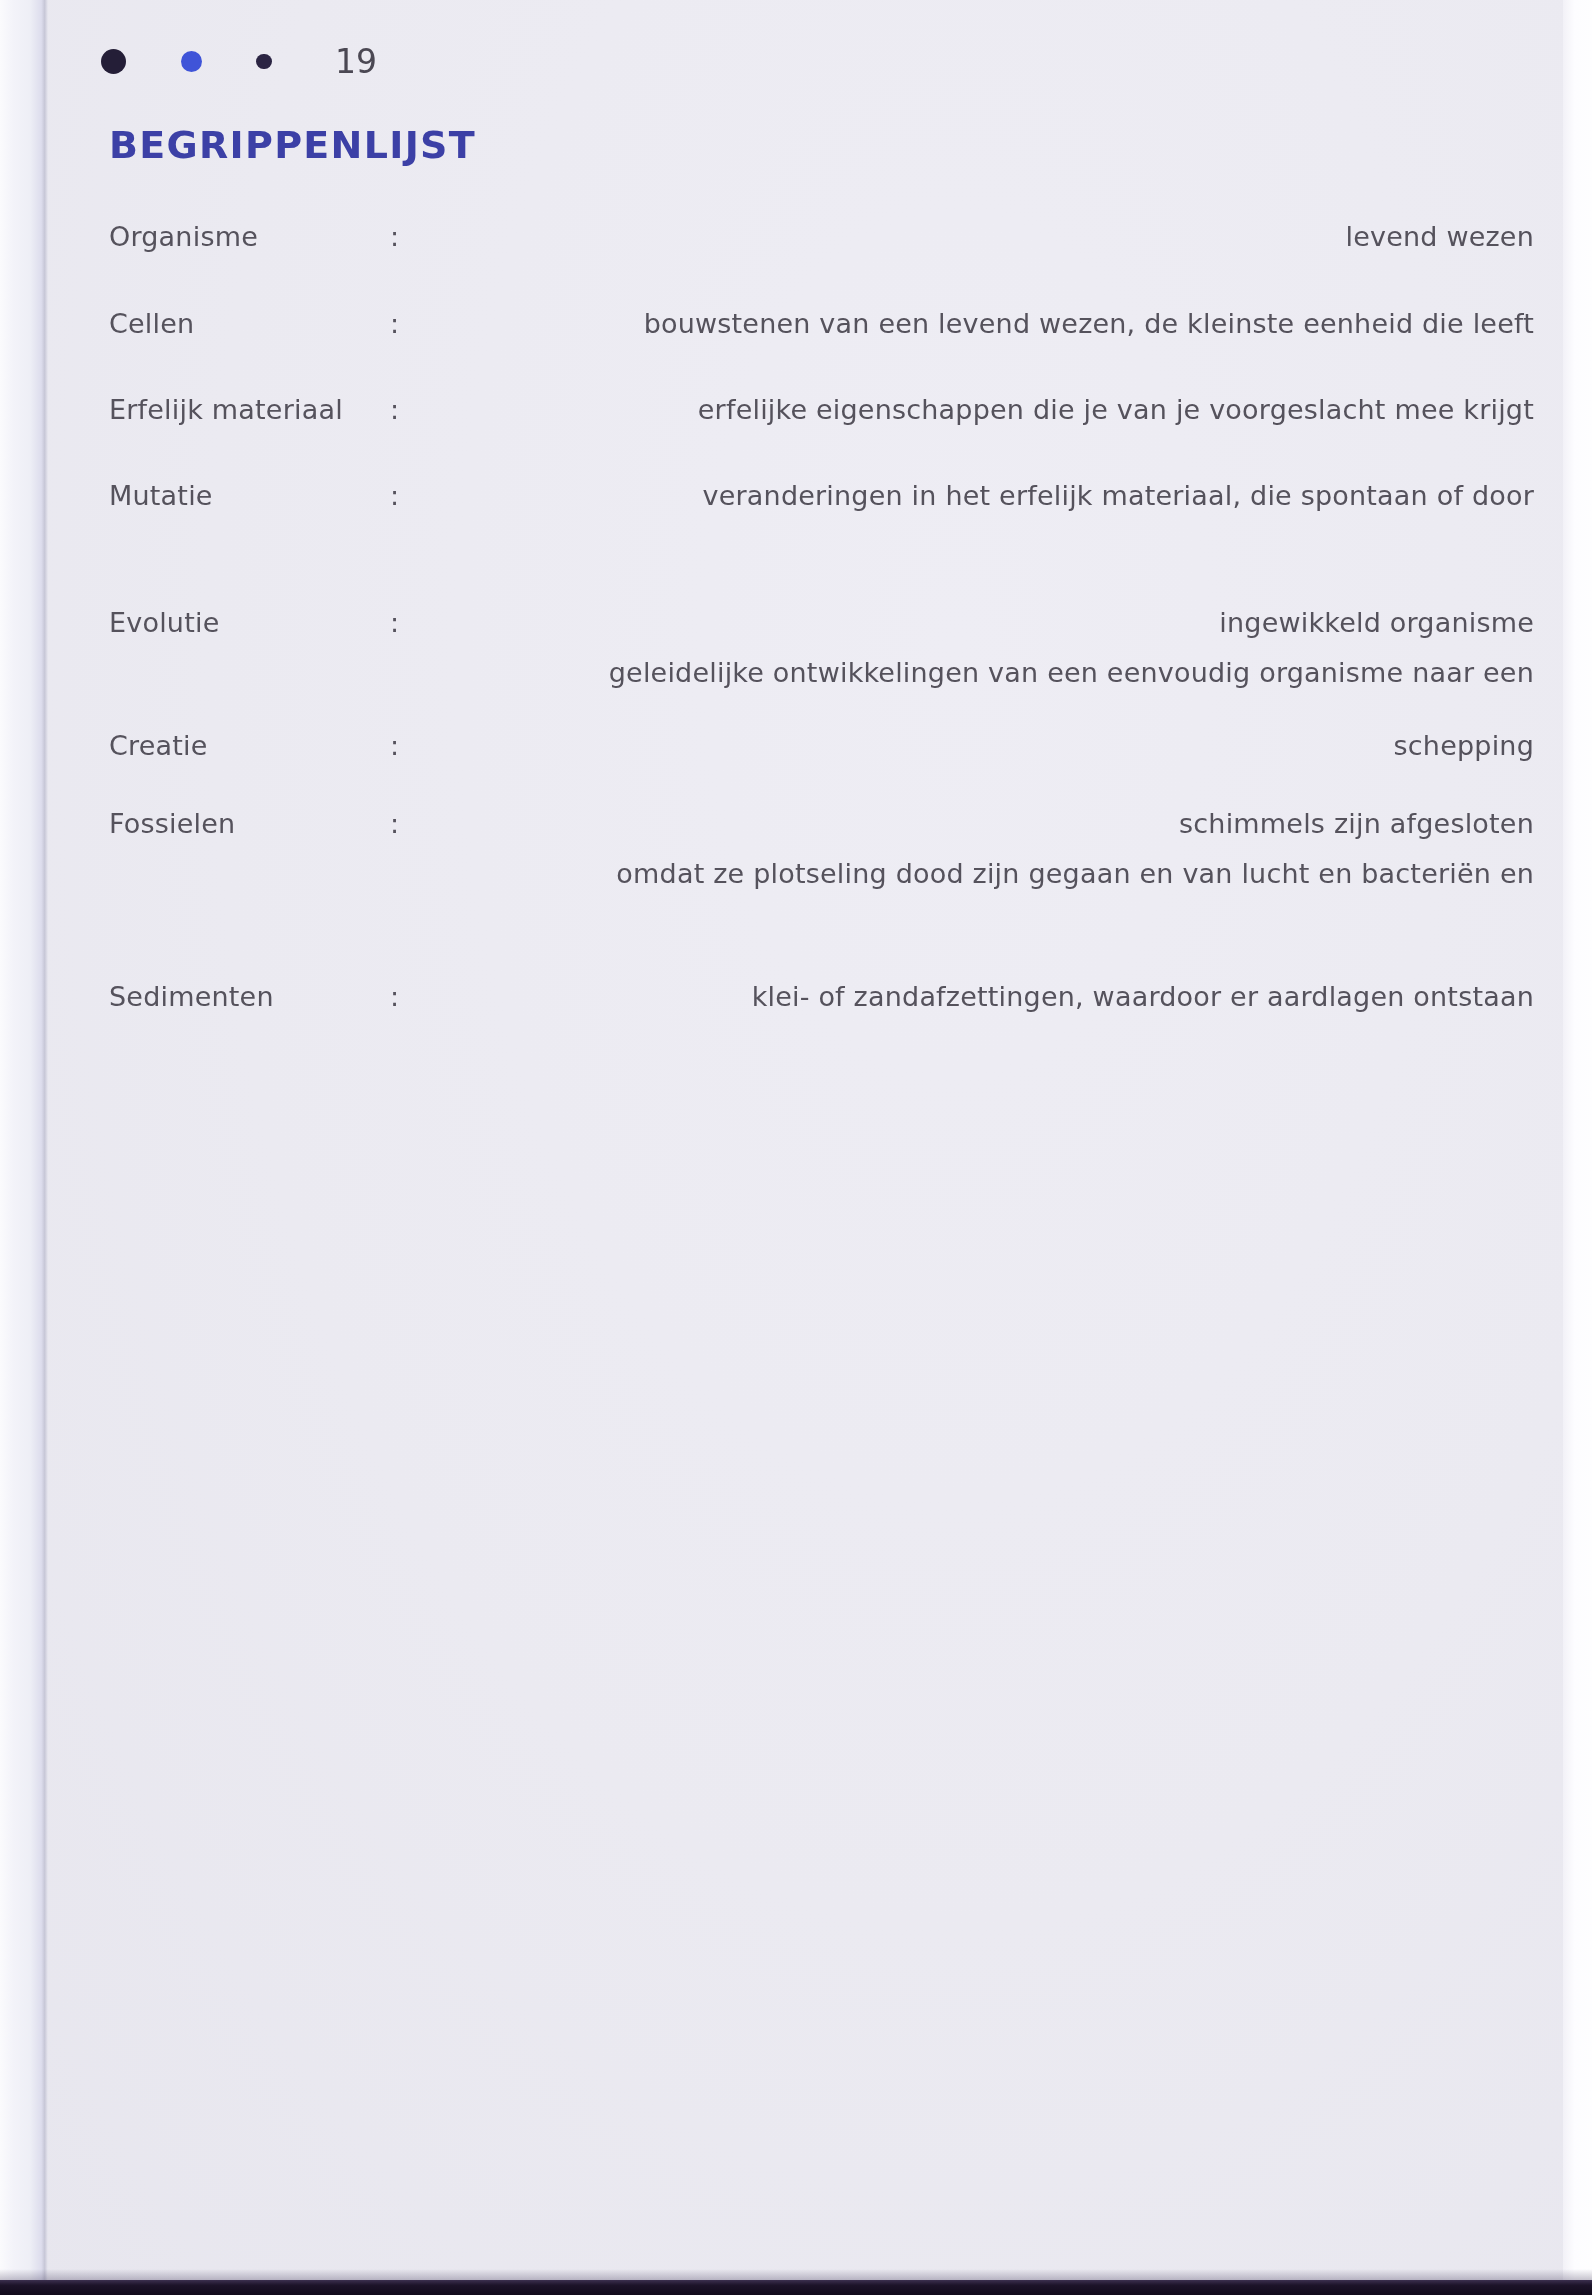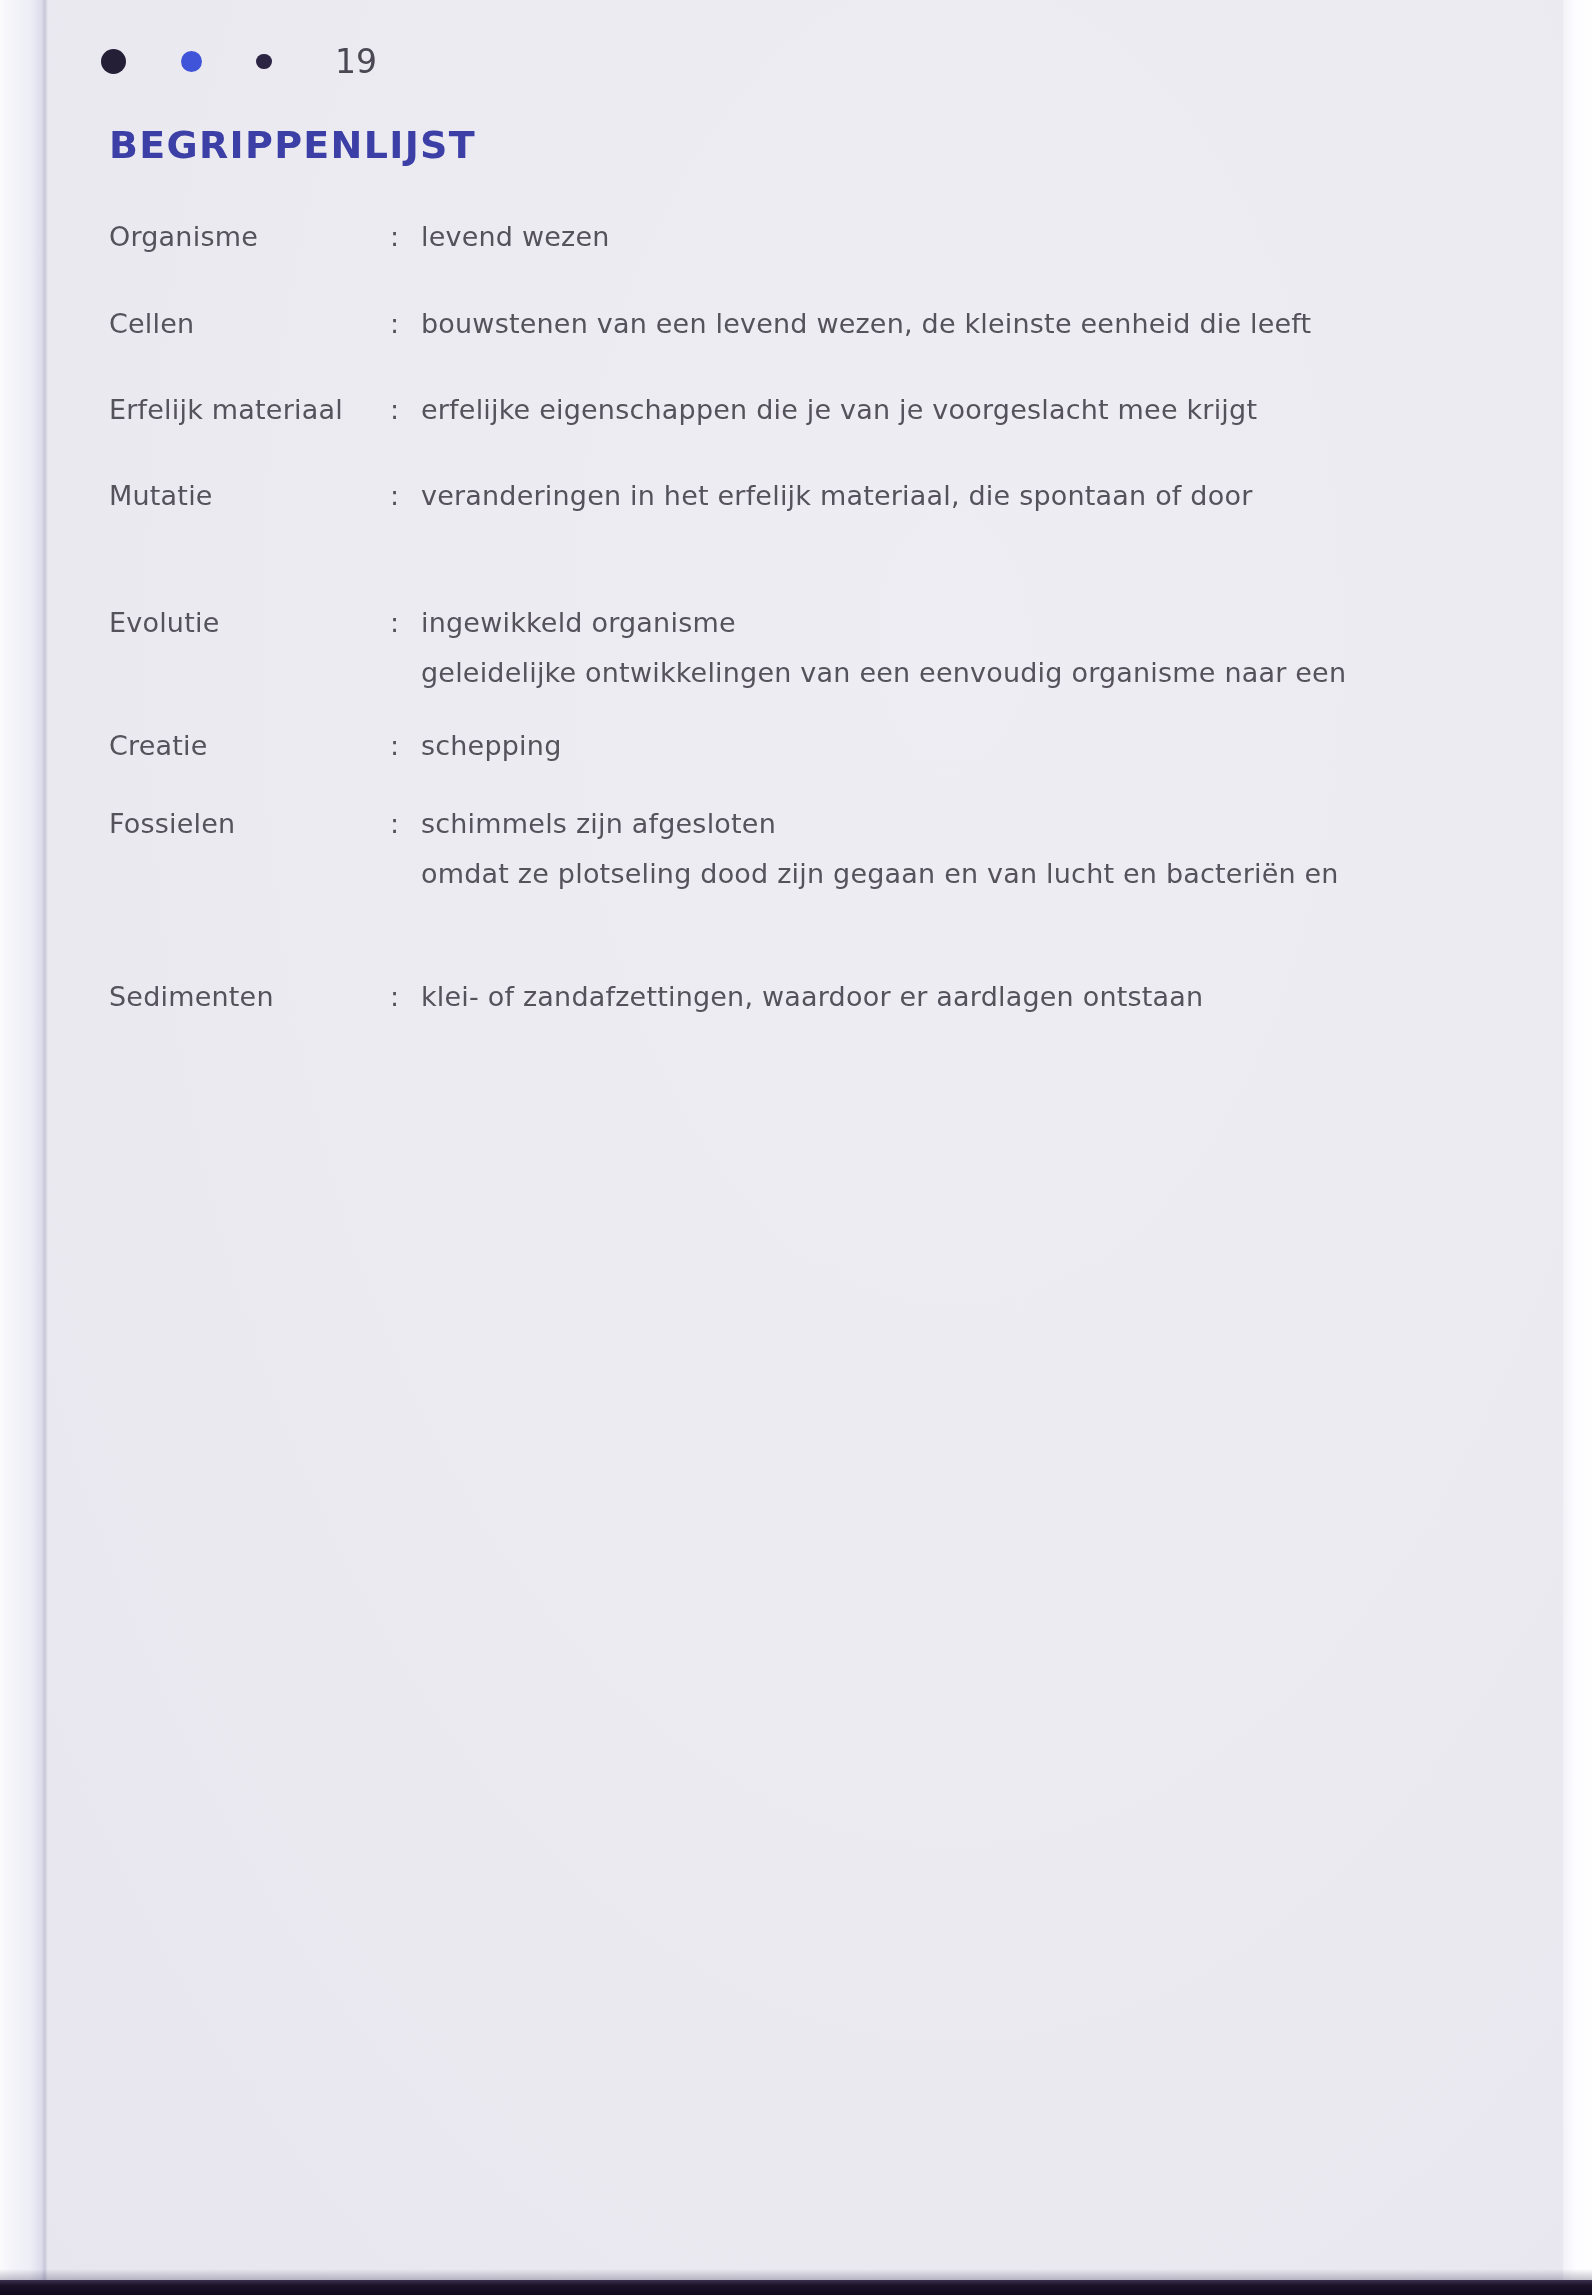--- a/index.html
+++ b/index.html
@@ -91,21 +91,21 @@
   }
   .colon {
     position: absolute;
     left: 281px; top: 0;
   }
   .def {
     position: absolute;
     left: 312px; top: 0;
     width: 1113px;
   }
-  .def-line { white-space: nowrap; }
+  .def-line { white-space: nowrap; text-align: right; }
 
   .entry-0 { top: 212px; }
   .entry-1 { top: 299px; }
   .entry-2 { top: 385px; }
   .entry-3 { top: 471px; }
   .entry-4 { top: 598px; }
   .entry-5 { top: 721px; }
   .entry-6 { top: 799px; }
   .entry-7 { top: 972px; }
 </style>

